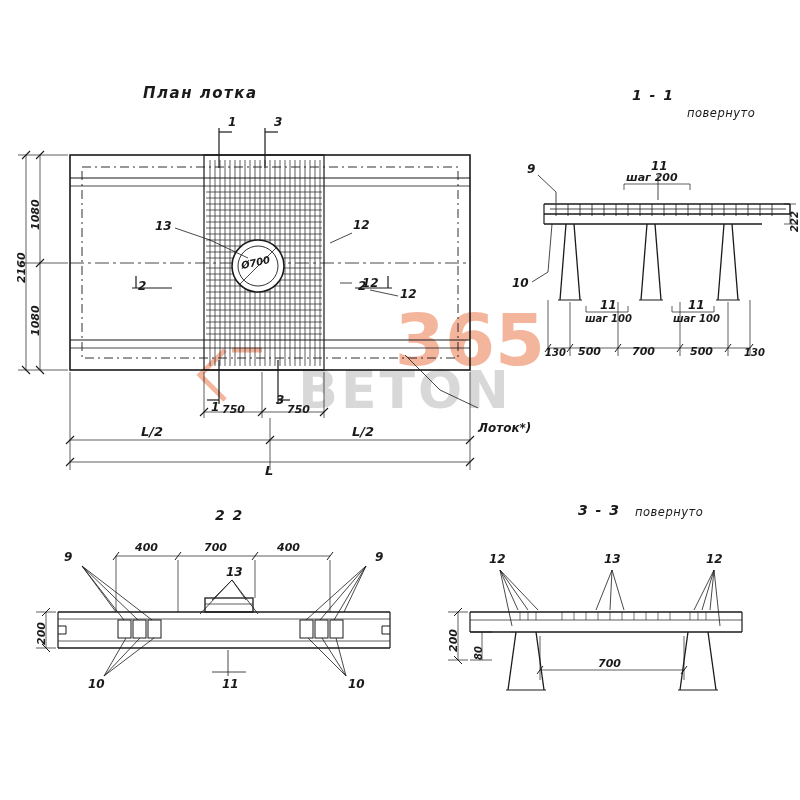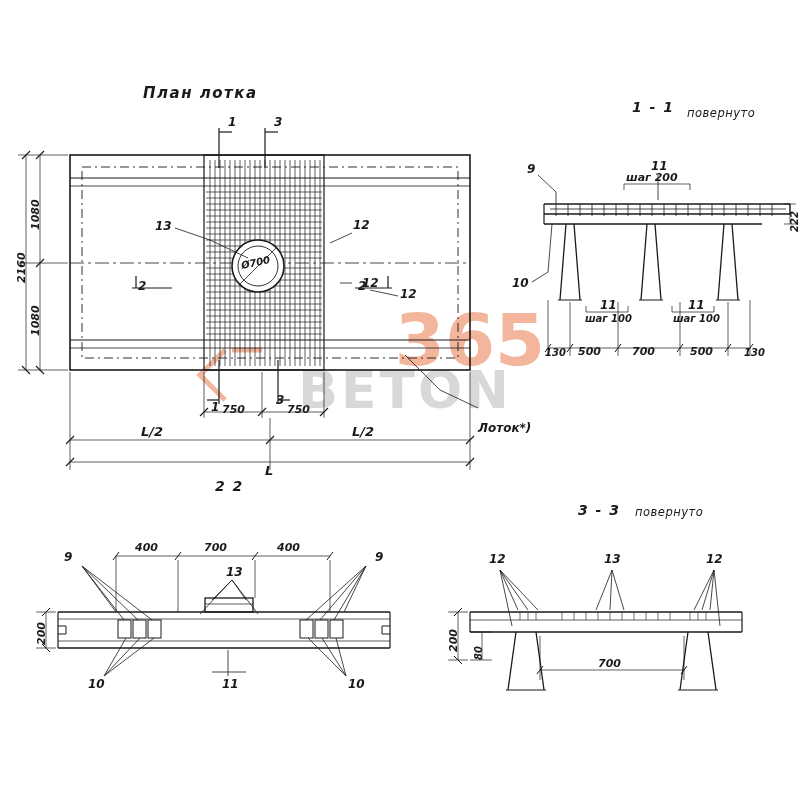--- a/index.html
+++ b/index.html
@@ -510,40 +510,40 @@
   <div class="lbl dim vert" style="left:30px; top:230px;">1080</div>
   <div class="lbl dim vert" style="left:16px; top:283px;">2160</div>
   <div class="lbl dim vert" style="left:30px; top:336px;">1080</div>
 
   <div class="lbl dim" style="left:222px; top:404px;">750</div>
   <div class="lbl dim" style="left:287px; top:404px;">750</div>
   <div class="lbl dim" style="left:141px; top:425px; font-size:13px;">L/2</div>
   <div class="lbl dim" style="left:352px; top:425px; font-size:13px;">L/2</div>
   <div class="lbl dim" style="left:265px; top:464px; font-size:13px;">L</div>
 
-  <div class="lbl title" style="left:632px; top:100px; font-size:14px;">1 - 1</div>
+  <div class="lbl title" style="left:632px; top:88px; font-size:14px;">1 - 1</div>
   <div class="lbl subtitle" style="left:687px; top:108px;">повернуто</div>
   <div class="lbl pos" style="left:527px; top:163px;">9</div>
   <div class="lbl pos" style="left:651px; top:160px;">11</div>
   <div class="lbl pos" style="left:512px; top:277px;">10</div>
   <div class="lbl pos" style="left:600px; top:299px;">11</div>
   <div class="lbl pos" style="left:688px; top:299px;">11</div>
 
   <div class="lbl dim" style="left:626px; top:172px;">шаг 200</div>
   <div class="lbl dim-sm" style="left:585px; top:314px;">шаг 100</div>
   <div class="lbl dim-sm" style="left:673px; top:314px;">шаг 100</div>
 
   <div class="lbl dim-sm" style="left:545px; top:348px;">130</div>
   <div class="lbl dim" style="left:578px; top:346px;">500</div>
   <div class="lbl dim" style="left:632px; top:346px;">700</div>
   <div class="lbl dim" style="left:690px; top:346px;">500</div>
   <div class="lbl dim-sm" style="left:744px; top:348px;">130</div>
   <div class="lbl dim-sm vert" style="left:790px; top:232px;">222</div>
 
-  <div class="lbl title" style="left:215px; top:479px; font-size:14px;">2   2</div>
+  <div class="lbl title" style="left:215px; top:508px; font-size:14px;">2   2</div>
   <div class="lbl pos" style="left:64px; top:551px;">9</div>
   <div class="lbl pos" style="left:375px; top:551px;">9</div>
   <div class="lbl pos" style="left:226px; top:566px;">13</div>
   <div class="lbl pos" style="left:88px; top:678px;">10</div>
   <div class="lbl pos" style="left:348px; top:678px;">10</div>
   <div class="lbl pos" style="left:222px; top:678px;">11</div>
   <div class="lbl dim" style="left:135px; top:542px;">400</div>
   <div class="lbl dim" style="left:204px; top:542px;">700</div>
   <div class="lbl dim" style="left:277px; top:542px;">400</div>
   <div class="lbl dim vert" style="left:36px; top:645px;">200</div>

